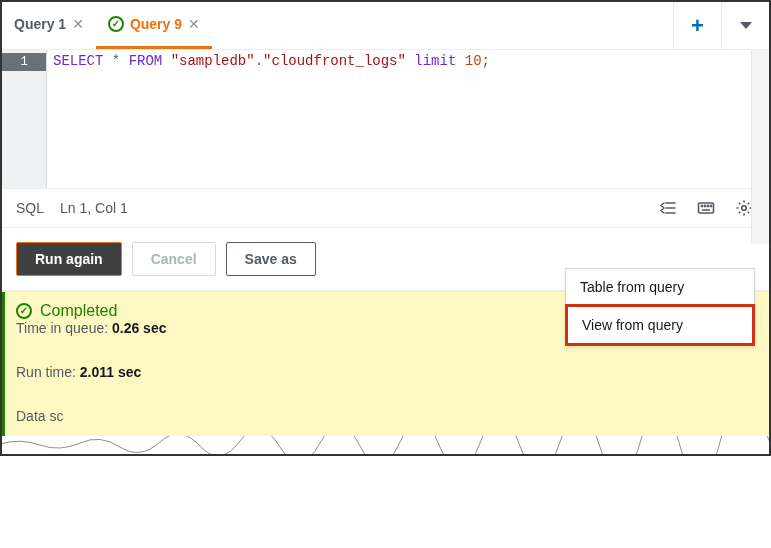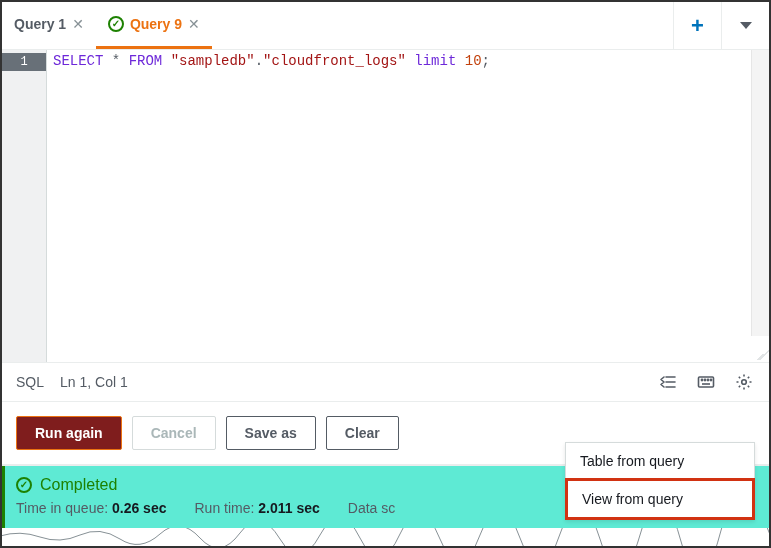--- a/index.html
+++ b/index.html
@@ -5,21 +5,21 @@
   * { box-sizing: border-box; }
   body {
     margin: 0;
     font-family: "Amazon Ember", "Helvetica Neue", Arial, sans-serif;
     font-size: 14px;
     color: #16191f;
     background: #fff;
   }
   .app {
     width: 771px;
-    height: 548px;
+    height: 456px;
     border: 2px solid #333;
     position: relative;
     display: flex;
     flex-direction: column;
     background: #fff;
     overflow: hidden;
   }
   
   .tab-bar {
     display: flex;
@@ -193,21 +193,21 @@
     color: #545b64;
     font-weight: bold;
     font-size: 14px;
     display: inline-flex;
     align-items: center;
     justify-content: center;
     cursor: pointer;
     gap: 8px;
   }
   .btn.primary {
-    background: #7f1d1d;
+    background: #404040;
     border-color: #ec7211;
     color: #fff;
   }
   .btn.disabled {
     border-color: #d5dbdb;
     color: #aab7b8;
     cursor: default;
   }
   .action-row .flex { flex:1; }
   .hl-red {
@@ -234,45 +234,46 @@
     font-size: 14px;
     color: #16191f;
     cursor: pointer;
   }
   .menu-item.hl-red {
     margin: 2px;
   }
   
   .result-area {
     padding: 10px 14px 30px 14px;
-    background: #5eead4;
+    background: #fef9c3;
     border-top: 1px solid #eaeded;
     position: relative;
   }
   .result-area .green-bar {
     position: absolute;
     left: 0;
     top: 0;
     bottom: 0;
     width: 3px;
     background: #1d8102;
   }
   .completed-line {
     display: flex;
     align-items: center;
     gap: 8px;
     color: #1d8102;
     font-size: 16px;
   }
   .stats-line {
-    margin-top: 6px;
+    margin-top: 0;
     display: flex;
     gap: 28px;
     color: #545b64;
     font-size: 14px;
+    flex-direction: column;
   }
   .stats-line b { color: #16191f; font-weight: bold; }
   
   .torn {
     position: absolute;
     left: -2px; right: -2px;
     bottom: -2px;
     height: 20px;
     background: #fff;
   }
@@ -338,21 +339,20 @@
           <circle cx="9" cy="9" r="2.3"></circle>
           <path d="M9 1.5v2M9 14.5v2M1.5 9h2M14.5 9h2M3.8 3.8l1.4 1.4M12.8 12.8l1.4 1.4M3.8 14.2l1.4-1.4M12.8 5.2l1.4-1.4"></path>
         </svg>
     </span>
   </div>
 
   <div class="action-row">
     <button class="btn primary">Run again</button>
     <button class="btn disabled">Cancel</button>
     <button class="btn">Save as</button>
-    <button class="btn">Clear</button>
     <span class="flex"></span>
     <div class="create-menu">
       <div class="menu-item">Table from query</div>
       <div class="menu-item hl-red">View from query</div>
     </div>
   </div>
 
   <div class="result-area">
     <div class="green-bar"></div>
     <div class="completed-line">

